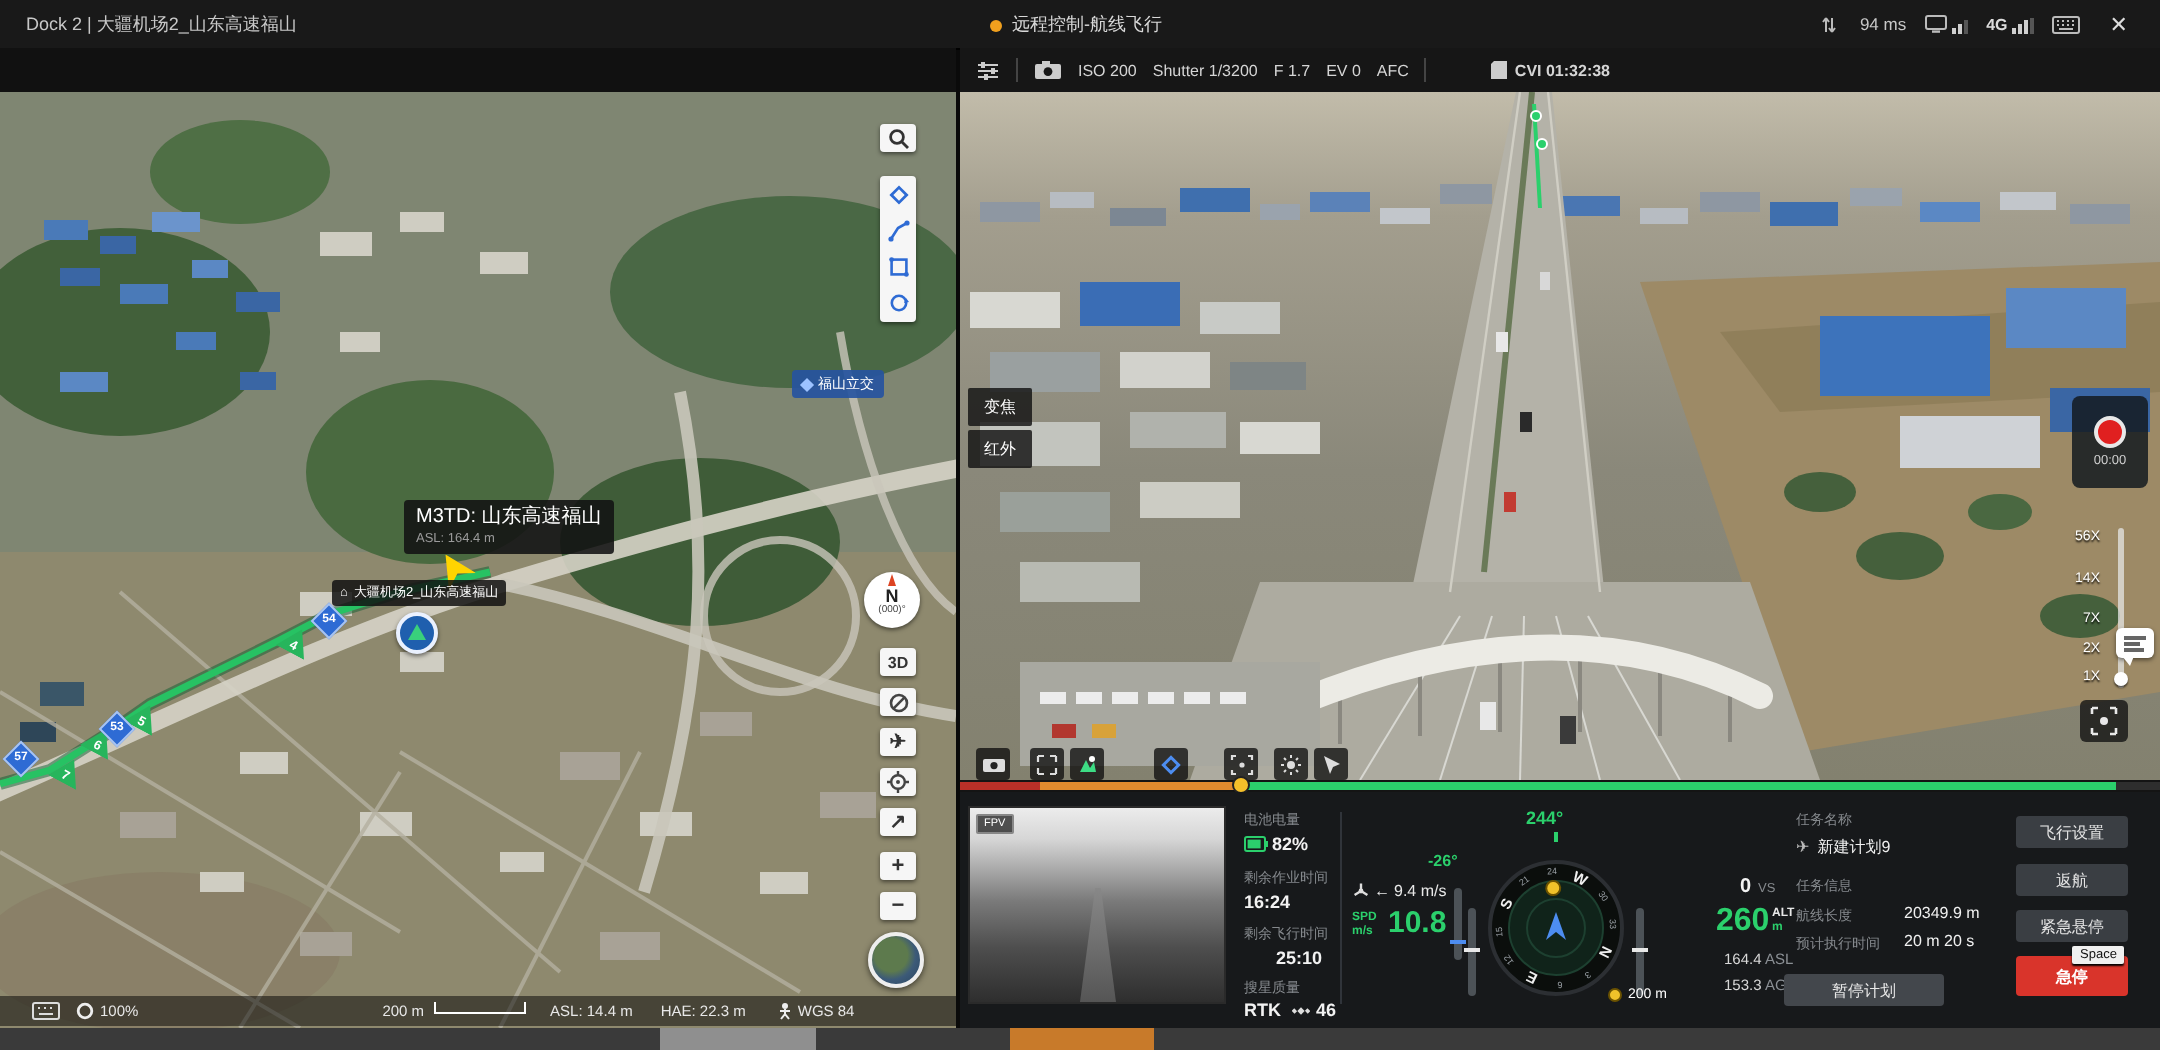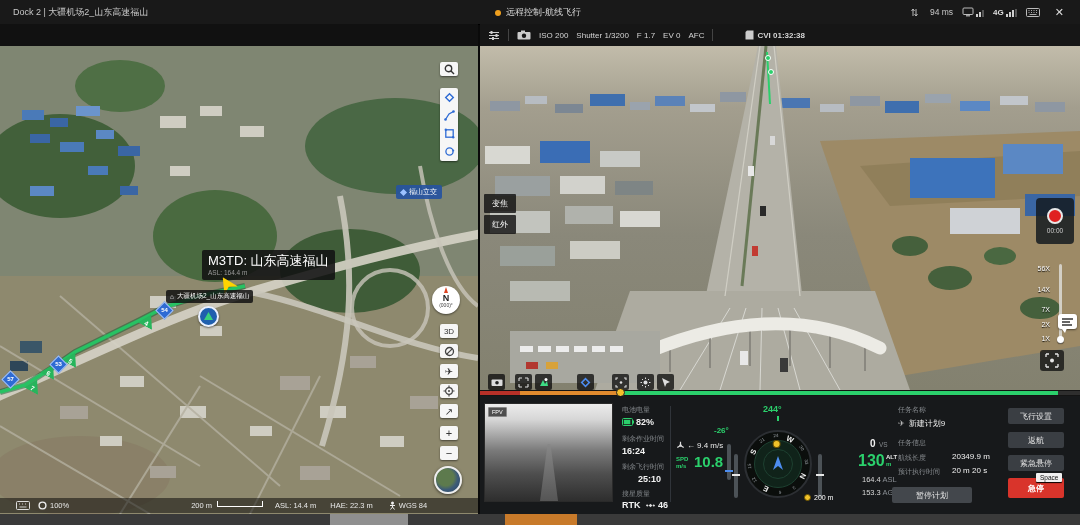--- a/index.html
+++ b/index.html
@@ -26,32 +26,32 @@
   .map-body{position:absolute;left:0;top:22px;width:478px;height:468px;overflow:hidden;background:#7f8672;}
   .cam-panel{position:absolute;left:480px;top:24px;width:600px;height:490px;background:#141414;}
   .cam-body{position:absolute;left:0;top:22px;width:600px;height:344px;overflow:hidden;background:#8a887a;}
 
   
   .cam-header{position:absolute;left:0;top:0;width:600px;height:22px;background:#161616;display:flex;align-items:center;gap:8px;padding-left:8px;box-sizing:border-box;font-size:8px;color:#d5d5d5;}
   .vdiv{width:1px;height:12px;background:#444;}
 
   
   .mapbtn{position:absolute;width:18px;height:14px;background:#f6f6f6;border-radius:2px;box-shadow:0 1px 2px rgba(0,0,0,.5);
-          display:flex;align-items:center;justify-content:center;font-size:8px;color:#333;font-weight:normal;}
+          display:flex;align-items:center;justify-content:center;font-size:8px;color:#333;font-weight:bold;}
   .toolbox{position:absolute;width:18px;background:#f6f6f6;border-radius:2px;box-shadow:0 1px 2px rgba(0,0,0,.5);display:flex;flex-direction:column;align-items:center;padding:2px 0;gap:3px;}
   .toolbox .ti{width:14px;height:15px;display:flex;align-items:center;justify-content:center;}
   .map-compass{position:absolute;width:28px;height:28px;border-radius:50%;background:#fff;box-shadow:0 1px 2px rgba(0,0,0,.5);text-align:center;}
   .map-compass .n{font-size:9px;font-weight:bold;color:#222;line-height:10px;margin-top:7px;}
   .map-compass .deg{font-size:5px;color:#444;line-height:5px;}
   .needle{position:absolute;left:12px;top:1px;width:0;height:0;border-left:2px solid transparent;border-right:2px solid transparent;border-bottom:6px solid #d42;}
   .globe-thumb{position:absolute;width:24px;height:24px;border-radius:50%;border:2px solid #eee;background:radial-gradient(circle at 40% 40%, #5d7a4d 0 40%, #3c5a78 60%, #29445e 100%);box-shadow:0 1px 3px rgba(0,0,0,.6);}
 
   
   .m3td-card{position:absolute;background:rgba(18,18,18,.88);border-radius:2px;padding:3px 6px;line-height:1.25;}
-  .m3td-card .t{font-size:13px;color:#fff;white-space:nowrap;}
+  .m3td-card .t{font-size:10px;color:#fff;white-space:nowrap;}
   .m3td-card .a{font-size:6.5px;color:#9a9a9a;}
   .dock-label{position:absolute;background:rgba(18,18,18,.85);border-radius:2px;padding:2px 4px;font-size:6.5px;color:#fff;white-space:nowrap;display:flex;gap:3px;align-items:center;}
   .road-label{position:absolute;background:rgba(38,84,160,.92);border-radius:2px;padding:2px 5px;font-size:7px;color:#fff;white-space:nowrap;display:flex;gap:3px;align-items:center;}
   .road-label::before{content:"";width:5px;height:5px;background:#9cc2ff;transform:rotate(45deg);display:inline-block;}
   .diamond{position:absolute;width:11px;height:11px;background:#2e6bd4;border:1px solid #a9c4f0;transform:rotate(45deg);}
   .diamond span{display:block;width:11px;transform:rotate(-45deg);font-size:6px;line-height:11px;color:#fff;font-weight:bold;text-align:center;}
   .wp{position:absolute;width:16px;height:13px;clip-path:polygon(50% 0,100% 100%,0 100%);background:#27b55c;transform:rotate(28deg);}
   .wp span{position:absolute;bottom:0;width:100%;text-align:center;font-size:6.5px;color:#fff;font-weight:bold;}
   .drone-arrow{position:absolute;width:16px;height:16px;background:#ffd400;clip-path:polygon(50% 0,100% 100%,50% 70%,0 100%);transform:rotate(-32deg);filter:drop-shadow(0 1px 1px rgba(0,0,0,.6));}
   .dock-circle{position:absolute;width:17px;height:17px;border-radius:50%;background:#1f5fae;border:2px solid #eaf1ff;box-shadow:0 1px 2px rgba(0,0,0,.5);}
@@ -693,21 +693,21 @@
             <polygon points="6,0 11,14 6,10 1,14" fill="#4d8df0"></polygon>
           </svg>
       </div>
       <span class="homechip" style="left:324px;top:98px;">
         <span class="hdot"></span>
         <span>200 m</span>
       </span>
 
       <span class="tvalue" style="left:390px;top:42px;font-size:10px;">0</span>
       <span class="tlabel" style="left:399px;top:45px;font-size:6.5px;">VS</span>
-      <span class="abs bigval" style="left:378px;top:56px;font-size:16px;">130</span>
+      <span class="abs bigval" style="left:378px;top:56px;font-size:16px;">260</span>
       <span class="abs" style="left:406px;top:58px;font-size:6px;color:#e8e8e8;font-weight:bold;">ALT</span>
       <span class="abs green" style="left:406px;top:65px;font-size:6px;font-weight:bold;">m</span>
       <span class="abs" style="left:382px;top:79px;font-size:7.5px;color:#d8d8d8;"><span>164.4</span> <span style="color:#8a8f94;">ASL</span></span>
       <span class="abs" style="left:382px;top:92px;font-size:7.5px;color:#d8d8d8;"><span>153.3</span> <span style="color:#8a8f94;">AGL</span></span>
 
       <span class="tlabel" style="left:418px;top:9px;">任务名称</span>
       <span class="abs" style="left:418px;top:22px;font-size:8px;color:#f0f0f0;display:flex;gap:4px;align-items:center;">
         <span style="color:#bbb;">✈</span>
         <span>新建计划9</span>
       </span>

